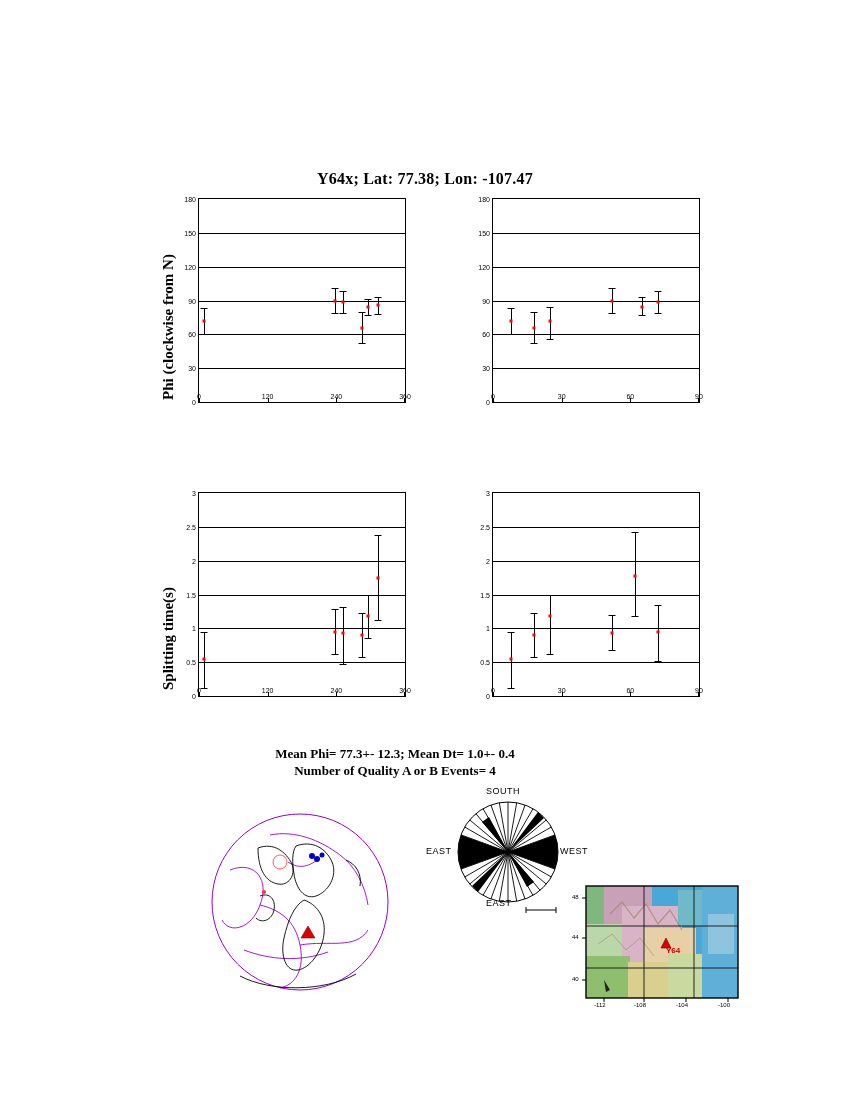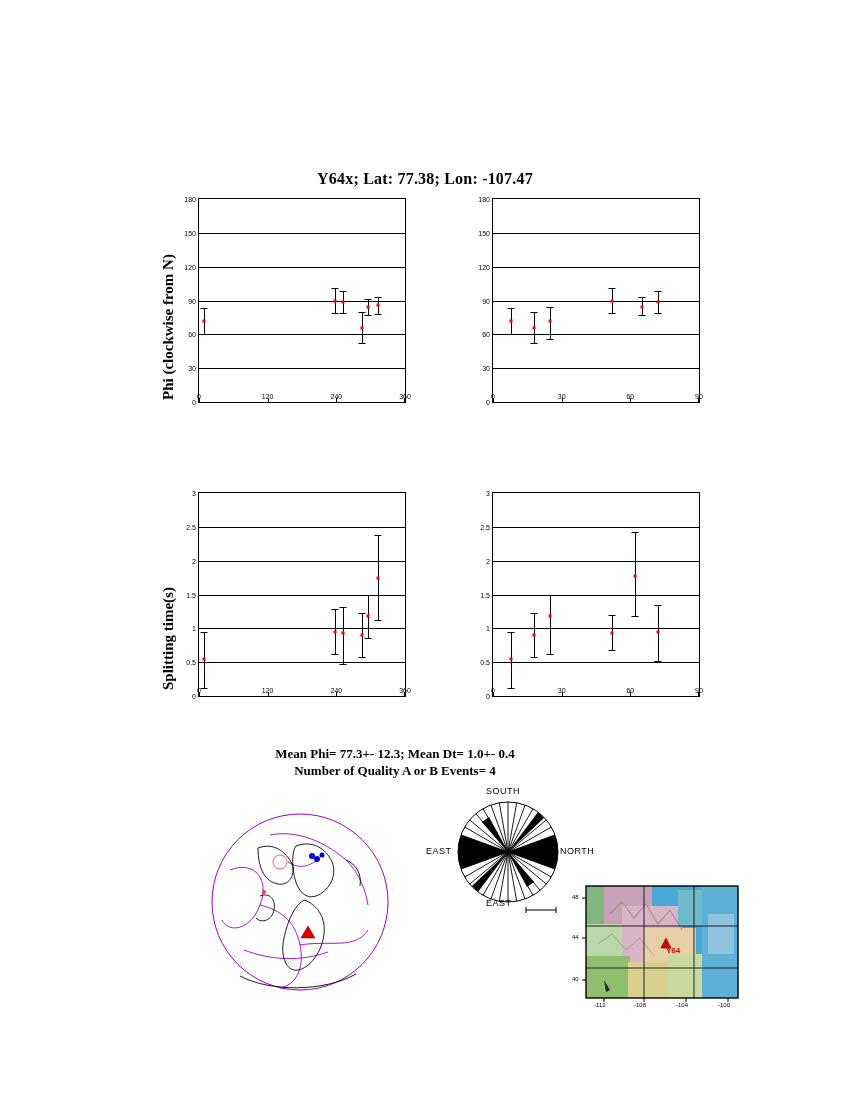--- a/index.html
+++ b/index.html
@@ -427,21 +427,21 @@
         <path d="M0,0 L-26,-30 L-19,-35 Z" fill="#000000"></path>
         <path d="M0,0 L26,30 L19,35 Z" fill="#000000"></path>
 
         <line x1="18" y1="58" x2="48" y2="58" stroke="#000000" stroke-width="1"></line>
         <line x1="18" y1="55" x2="18" y2="61" stroke="#000000" stroke-width="1"></line>
         <line x1="48" y1="55" x2="48" y2="61" stroke="#000000" stroke-width="1"></line>
       </g>
     </svg>
     <div class="rose-label" style="left:58px; top:-2px;">SOUTH</div>
     <div class="rose-label" style="left:58px; top:110px;">EAST</div>
-    <div class="rose-label" style="left:132px; top:58px;">NORTH</div>
+    <div class="rose-label" style="left:132px; top:58px;">WEST</div>
     <div class="rose-label" style="left:-2px; top:58px;">EAST</div>
   </div>
 
   <div class="panel" style="left:582px; top:884px; width:168px; height:134px;">
     <svg width="168" height="134" viewBox="0 0 168 134">
 
       <rect x="4" y="2" width="152" height="112" fill="#4aa8d8"></rect>
 
       <rect x="4" y="2" width="58" height="44" fill="#7fb77e"></rect>
       <rect x="22" y="2" width="48" height="40" fill="#c8a0b8"></rect>

